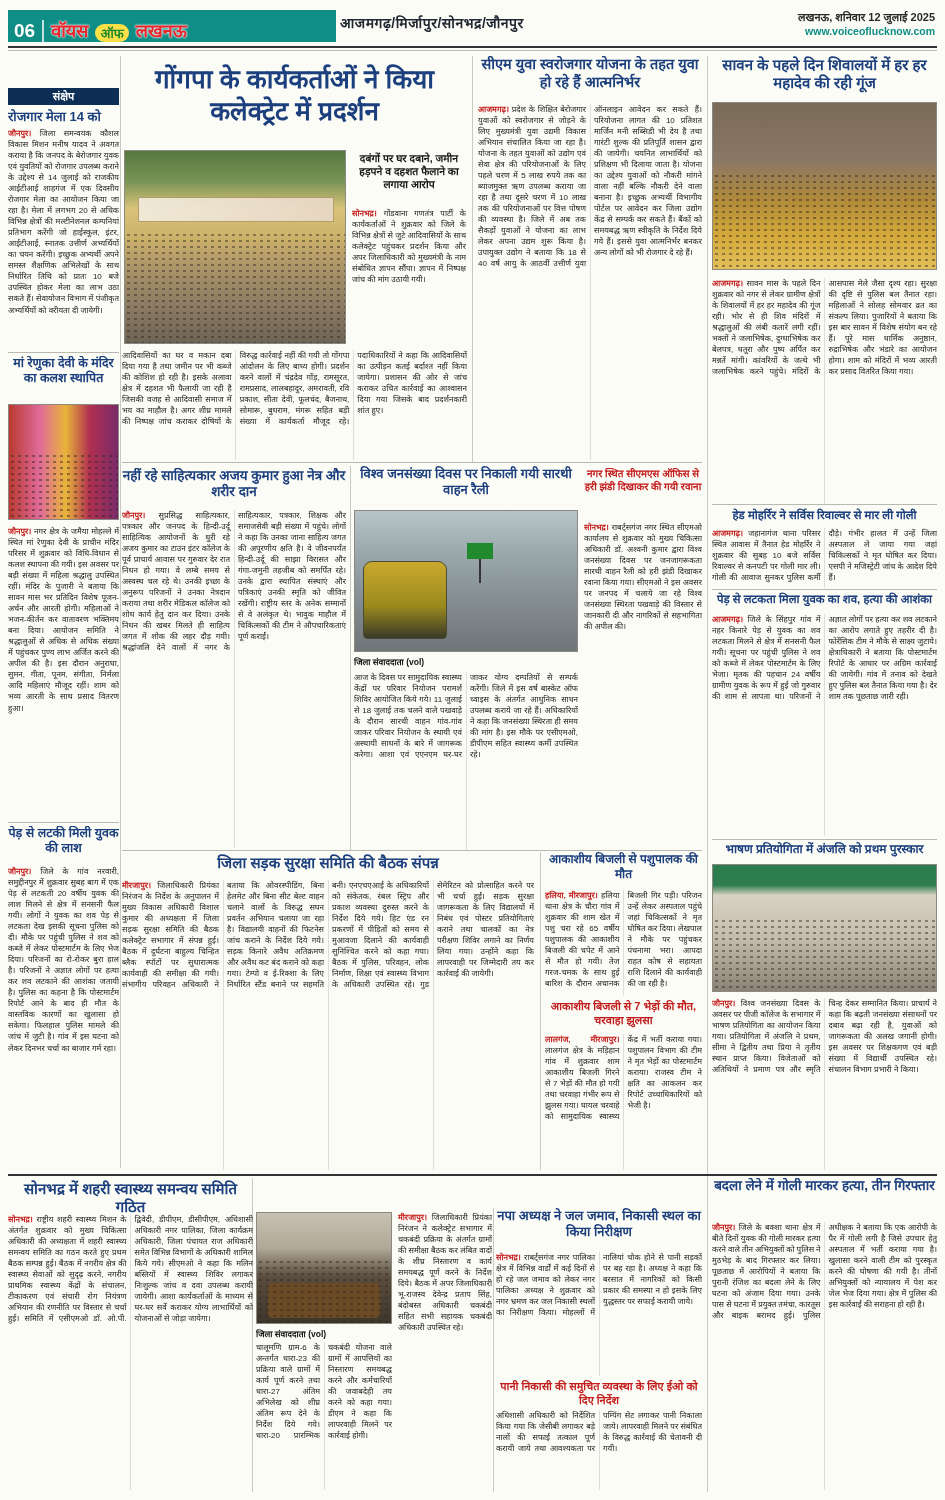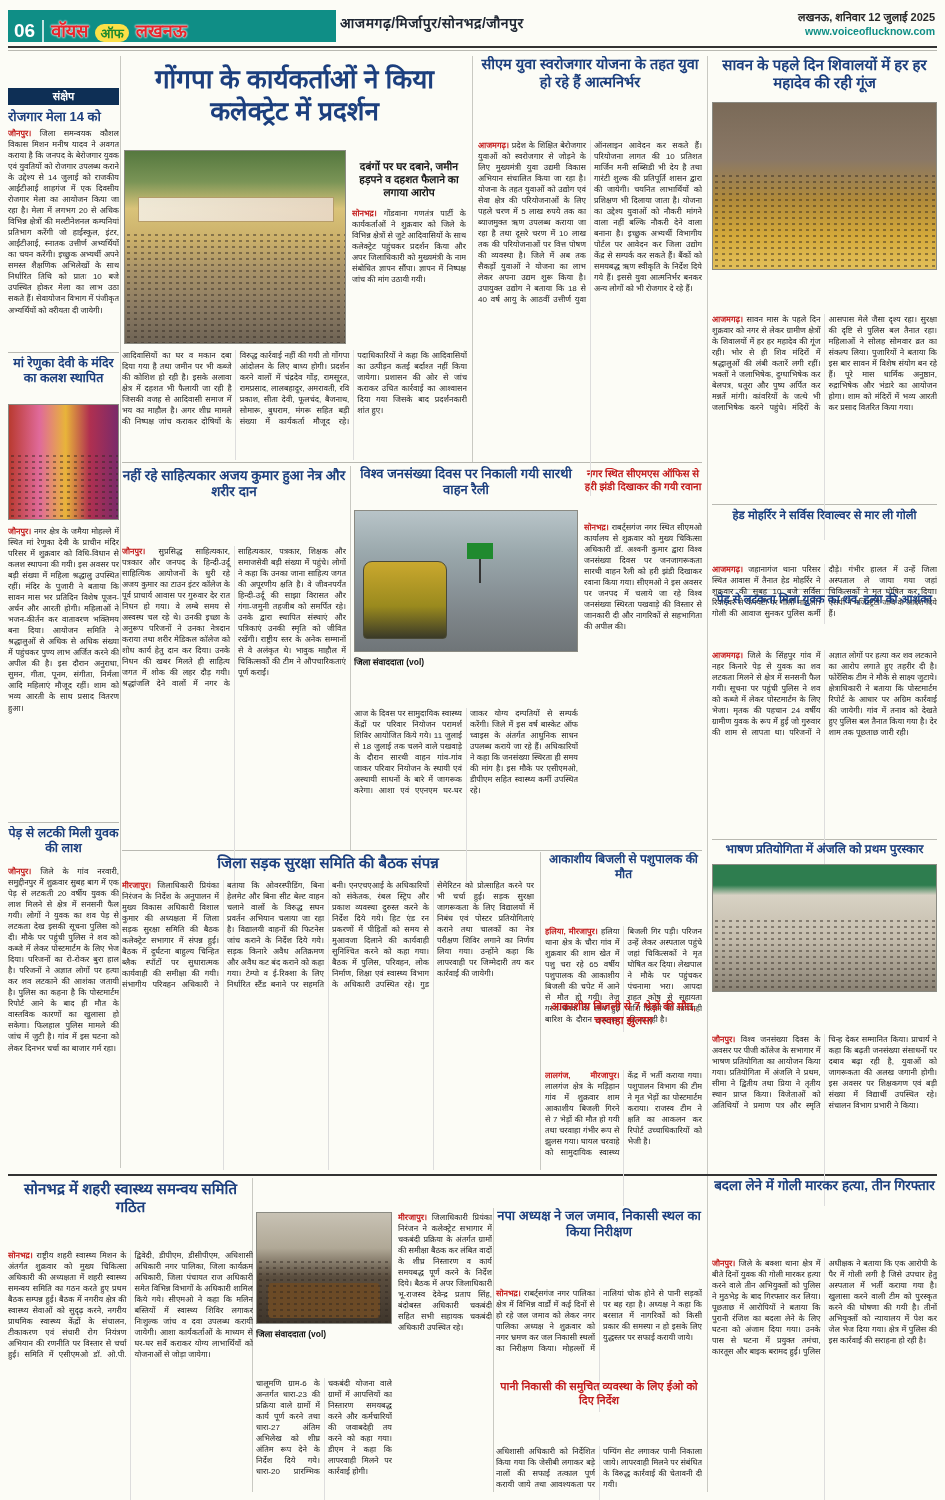--- a/index.html
+++ b/index.html
@@ -9,21 +9,21 @@
   .page{position:relative;width:945px;height:1500px;margin:0 auto;background:#fcfcf6;
         font-family:"Liberation Sans","DejaVu Sans",sans-serif;color:var(--ink);overflow:hidden;}
   .abs{position:absolute;}
   .hl{font-weight:bold;color:var(--navy);text-align:center;line-height:1.22;overflow:hidden;}
   .hl-left{text-align:left;}
   .sub{font-weight:bold;color:var(--red);text-align:center;line-height:1.25;overflow:hidden;}
   .sub-dark{color:#181818;}
   .bt{font-size:8px;line-height:1.38;text-align:justify;overflow:hidden;}
   .bt p{margin:0;}
   .dl{color:var(--red);font-weight:bold;}
-  .c2{column-count:2;column-gap:8px;column-rule:1px solid #ddd;margin-top:36px;}
+  .c2{column-count:2;column-gap:8px;column-rule:1px solid #ddd;}
   .c3{column-count:3;column-gap:8px;column-rule:1px solid #ddd;}
   .c4{column-count:4;column-gap:8px;column-rule:1px solid #ddd;}
   .photo{border:1px solid #8a8a82;box-sizing:border-box;position:absolute;overflow:hidden;}
   .photo.crowd::after{content:"";position:absolute;left:0;right:0;top:42%;bottom:0;
       background-image:radial-gradient(#2e2620 1.2px,transparent 1.7px);background-size:7px 6px;opacity:.45;}
   .photo.banner::before{content:"";position:absolute;left:6%;top:24%;width:88%;height:12%;
       background:linear-gradient(90deg,#f3ede0,#e9d9c8);border:1px solid #b49a6a;opacity:.9;}
   .cap{font-size:8.5px;font-weight:bold;color:#111;overflow:hidden;}
   .vline{position:absolute;width:1px;background:#c9c9c2;}
   .hline{position:absolute;height:1px;background:#b9b9b2;}
@@ -47,21 +47,21 @@
      background:linear-gradient(90deg,#b93a30,#e06a9a 28%,#e8b43a 52%,#b03050 74%,#7a2a6a);}
   #renuka-bt{left:8px;top:526px;width:111px;height:294px;}
   #pedlatki-hl{left:8px;top:826px;width:111px;font-size:12.5px;}
   #pedlatki-bt{left:8px;top:866px;width:111px;height:296px;}
   #swasthya-hl{left:8px;top:1180px;width:245px;font-size:15px;}
   #swasthya-bt{left:8px;top:1214px;width:245px;height:276px;}
   
   #gongpa-hl{left:122px;top:64px;width:345px;font-size:26px;}
   #gongpa-photo{left:124px;top:150px;width:222px;height:194px;
      background:linear-gradient(180deg,#55783f 0%,#7a9456 16%,#d9c379 30%,#cbb06a 46%,#a89268 62%,#8a7a62 82%,#6e6354 100%);}
-  #gongpa-sub{left:352px;top:152px;width:114px;font-size:10.5px;margin-top:8px;}
+  #gongpa-sub{left:352px;top:152px;width:114px;font-size:10.5px;}
   #gongpa-lead{left:352px;top:208px;width:114px;height:136px;}
   #gongpa-bt{left:122px;top:350px;width:345px;height:110px;}
   #sahit-hl{left:122px;top:468px;width:224px;font-size:13.5px;}
   #sahit-bt{left:122px;top:510px;width:224px;height:338px;}
   #vishwa-hl{left:354px;top:466px;width:224px;font-size:13px;}
   #vishwa-sub{left:584px;top:468px;width:118px;font-size:10px;}
   #vishwa-photo{left:354px;top:510px;width:224px;height:142px;
      background:linear-gradient(180deg,#b8c4c8 0%,#9aa8ac 30%,#8a9499 55%,#7d8488 76%,#6f7578 100%);}
   .auto{position:absolute;left:8px;bottom:12px;width:82px;height:76px;border:1px solid #4a4a38;border-radius:9px 9px 4px 4px;
      background:linear-gradient(180deg,#caa82e,#9a8a1e 58%,#3a3a28);}
@@ -96,21 +96,21 @@
   #sawan-bt{left:712px;top:278px;width:225px;height:226px;}
   #mohar-hl{left:712px;top:508px;width:225px;font-size:11.5px;}
   #mohar-bt{left:712px;top:528px;width:225px;height:60px;}
   #pedlat2-hl{left:712px;top:592px;width:225px;font-size:11.5px;}
   #pedlat2-bt{left:712px;top:614px;width:225px;height:222px;}
   #bhashan-hl{left:712px;top:842px;width:225px;font-size:12px;}
   #bhashan-photo{left:712px;top:864px;width:225px;height:128px;
      background:linear-gradient(180deg,#2e7d4f 0%,#2e7d4f 16%,#d8d2c4 24%,#c4bcac 58%,#8a8274 100%);}
   #bhashan-bt{left:712px;top:998px;width:225px;height:172px;}
   #badla-hl{left:712px;top:1178px;width:225px;font-size:13.5px;}
-  #badla-bt{left:712px;top:1222px;width:225px;height:268px;}
+  #badla-bt{left:712px;top:1222px;width:225px;height:268px;font-family:Liberation Serif, serif;}
 </style>
 </head>
 <body>
 
 <div class="page">
 
   <div class="abs" id="band">
     <span id="pagenum">06</span>
     <span class="mh">वॉयस</span>
     <span class="mh mh-of">ऑफ</span>

